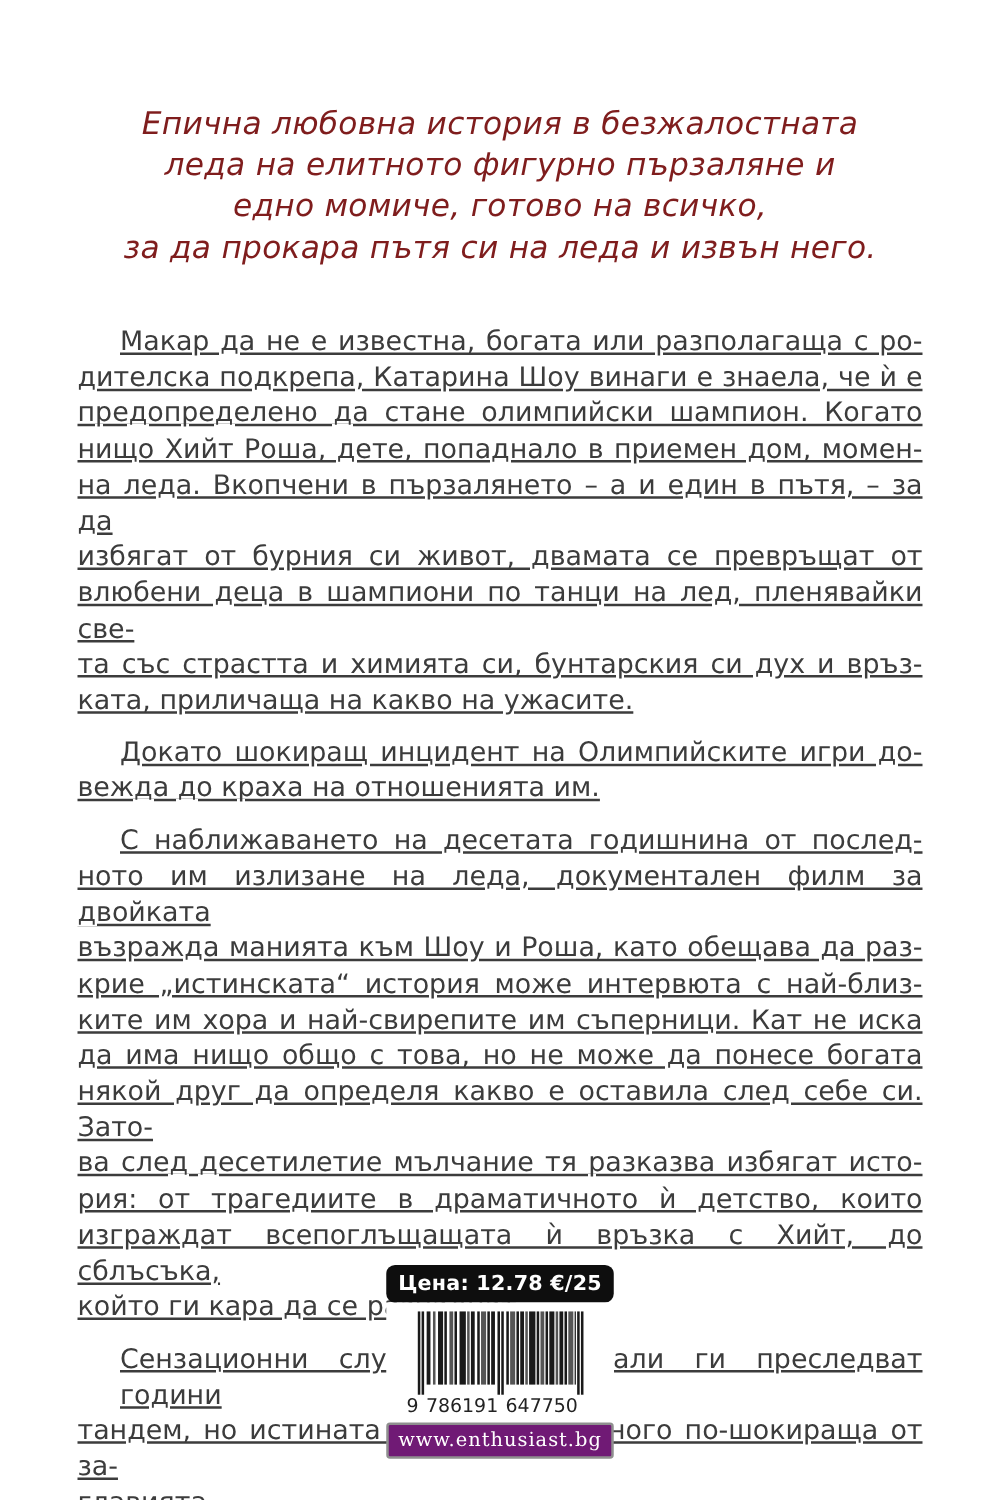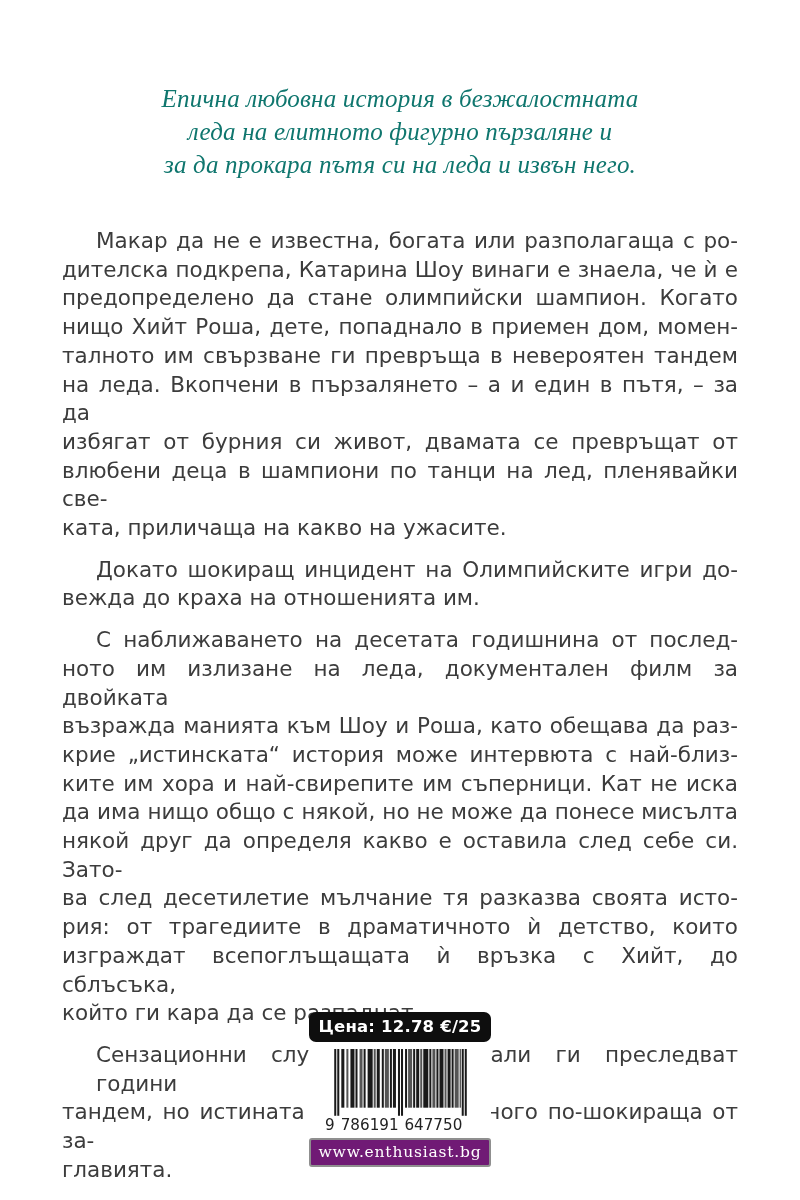--- a/index.html
+++ b/index.html
@@ -16,32 +16,31 @@
     overflow: hidden;
     font-family: "DejaVu Sans", sans-serif;
   }
   
   .tagline {
     margin: 82px 60px 0;
     text-align: center;
     font-style: italic;
     font-size: 25px;
     line-height: 33px;
-    color: #0f766e;
+    color: #7f1d1d;
     letter-spacing: 0.2px;
-    font-family: Liberation Serif, serif;
   }
   
   .synopsis {
     margin: 46px 62px 0;
     color: #3c3c3c;
     font-size: 21.5px;
     line-height: 28.7px;
   }
-  .para { margin: 0 0 13px 0; }
+  .para { margin: 0 0 13px 0; text-decoration: underline; }
   .ln {
     text-align: justify;
     text-align-last: justify;
     white-space: normal;
   }
   .ln.first { padding-left: 34px; }
   .ln.last  { text-align-last: left; }
   
   .barcode-block {
     position: absolute;
@@ -81,51 +80,52 @@
   }
 </style>
 </head>
 <body>
 
 <div class="page">
 
   <div class="tagline">
     <div>Епична любовна история в безжалостната</div>
     <div>леда на елитното фигурно пързаляне и</div>
+    <div>едно момиче, готово на всичко,</div>
     <div>за да прокара пътя си на леда и извън него.</div>
   </div>
 
   <div class="synopsis">
 
     <div class="para">
       <div class="ln first">Макар да не е известна, богата или разполагаща с ро-</div>
       <div class="ln">дителска подкрепа, Катарина Шоу винаги е знаела, че ѝ е</div>
       <div class="ln">предопределено да стане олимпийски шампион. Когато</div>
       <div class="ln">нищо Хийт Роша, дете, попаднало в приемен дом, момен-</div>
-      <div class="ln">талното им свързване ги превръща в невероятен тандем</div>
       <div class="ln">на леда. Вкопчени в пързалянето – а и един в пътя, – за да</div>
       <div class="ln">избягат от бурния си живот, двамата се превръщат от</div>
       <div class="ln">влюбени деца в шампиони по танци на лед, пленявайки све-</div>
+      <div class="ln">та със страстта и химията си, бунтарския си дух и връз-</div>
       <div class="ln last">ката, приличаща на какво на ужасите.</div>
     </div>
 
     <div class="para">
       <div class="ln first">Докато шокиращ инцидент на Олимпийските игри до-</div>
       <div class="ln last">вежда до краха на отношенията им.</div>
     </div>
 
     <div class="para">
       <div class="ln first">С наближаването на десетата годишнина от послед-</div>
       <div class="ln">ното им излизане на леда, документален филм за двойката</div>
       <div class="ln">възражда манията към Шоу и Роша, като обещава да раз-</div>
       <div class="ln">крие „истинската“ история може интервюта с най-близ-</div>
       <div class="ln">ките им хора и най-свирепите им съперници. Кат не иска</div>
-      <div class="ln">да има нищо общо с някой, но не може да понесе мисълта</div>
+      <div class="ln">да има нищо общо с това, но не може да понесе богата</div>
       <div class="ln">някой друг да определя какво е оставила след себе си. Зато-</div>
-      <div class="ln">ва след десетилетие мълчание тя разказва своята исто-</div>
+      <div class="ln">ва след десетилетие мълчание тя разказва избягат исто-</div>
       <div class="ln">рия: от трагедиите в драматичното ѝ детство, които</div>
       <div class="ln">изграждат всепоглъщащата ѝ връзка с Хийт, до сблъсъка,</div>
       <div class="ln last">който ги кара да се разпаднат.</div>
     </div>
 
     <div class="para">
       <div class="ln first">Сензационни слухове и скандали ги преследват години</div>
       <div class="ln">тандем, но истината може и да е много по-шокираща от за-</div>
       <div class="ln last">главията.</div>
     </div>

